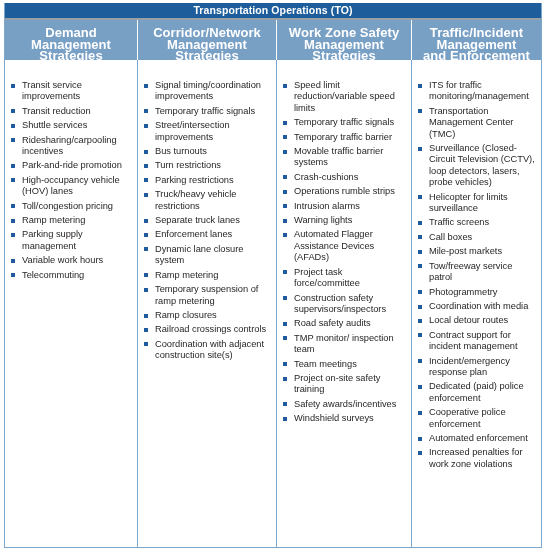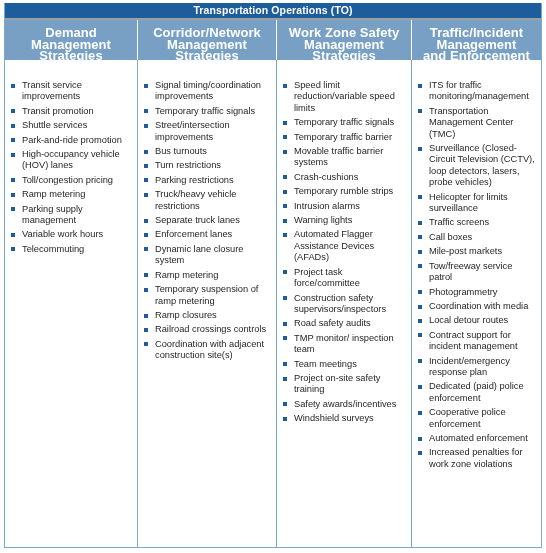--- a/index.html
+++ b/index.html
@@ -139,22 +139,23 @@
       <div class="header-cell col-4">
         <span class="hline">Traffic/Incident Management</span>
         <span class="hline">and Enforcement Strategies</span>
       </div>
     </div>
 
     <div class="body-row">
       <div class="body-cell col-1">
         <ul class="strategy-list">
             <li>Transit service improvements</li>
-            <li>Transit promotion</li>
+            <li>Transit reduction</li>
             <li>Shuttle services</li>
+            <li>Ridesharing/carpooling incentives</li>
             <li>Park-and-ride promotion</li>
             <li>High-occupancy vehicle (HOV) lanes</li>
             <li>Toll/congestion pricing</li>
             <li>Ramp metering</li>
             <li>Parking supply management</li>
             <li>Variable work hours</li>
             <li>Telecommuting</li>
           </ul>
       </div>
       <div class="body-cell col-2">
@@ -176,21 +177,21 @@
             <li>Coordination with adjacent construction site(s)</li>
           </ul>
       </div>
       <div class="body-cell col-3">
         <ul class="strategy-list">
             <li>Speed limit reduction/variable speed limits</li>
             <li>Temporary traffic signals</li>
             <li>Temporary traffic barrier</li>
             <li>Movable traffic barrier systems</li>
             <li>Crash-cushions</li>
-            <li>Temporary rumble strips</li>
+            <li>Operations rumble strips</li>
             <li>Intrusion alarms</li>
             <li>Warning lights</li>
             <li>Automated Flagger Assistance Devices (AFADs)</li>
             <li>Project task force/committee</li>
             <li>Construction safety supervisors/inspectors</li>
             <li>Road safety audits</li>
             <li>TMP monitor/ inspection team</li>
             <li>Team meetings</li>
             <li>Project on-site safety training</li>
             <li>Safety awards/incentives</li>

